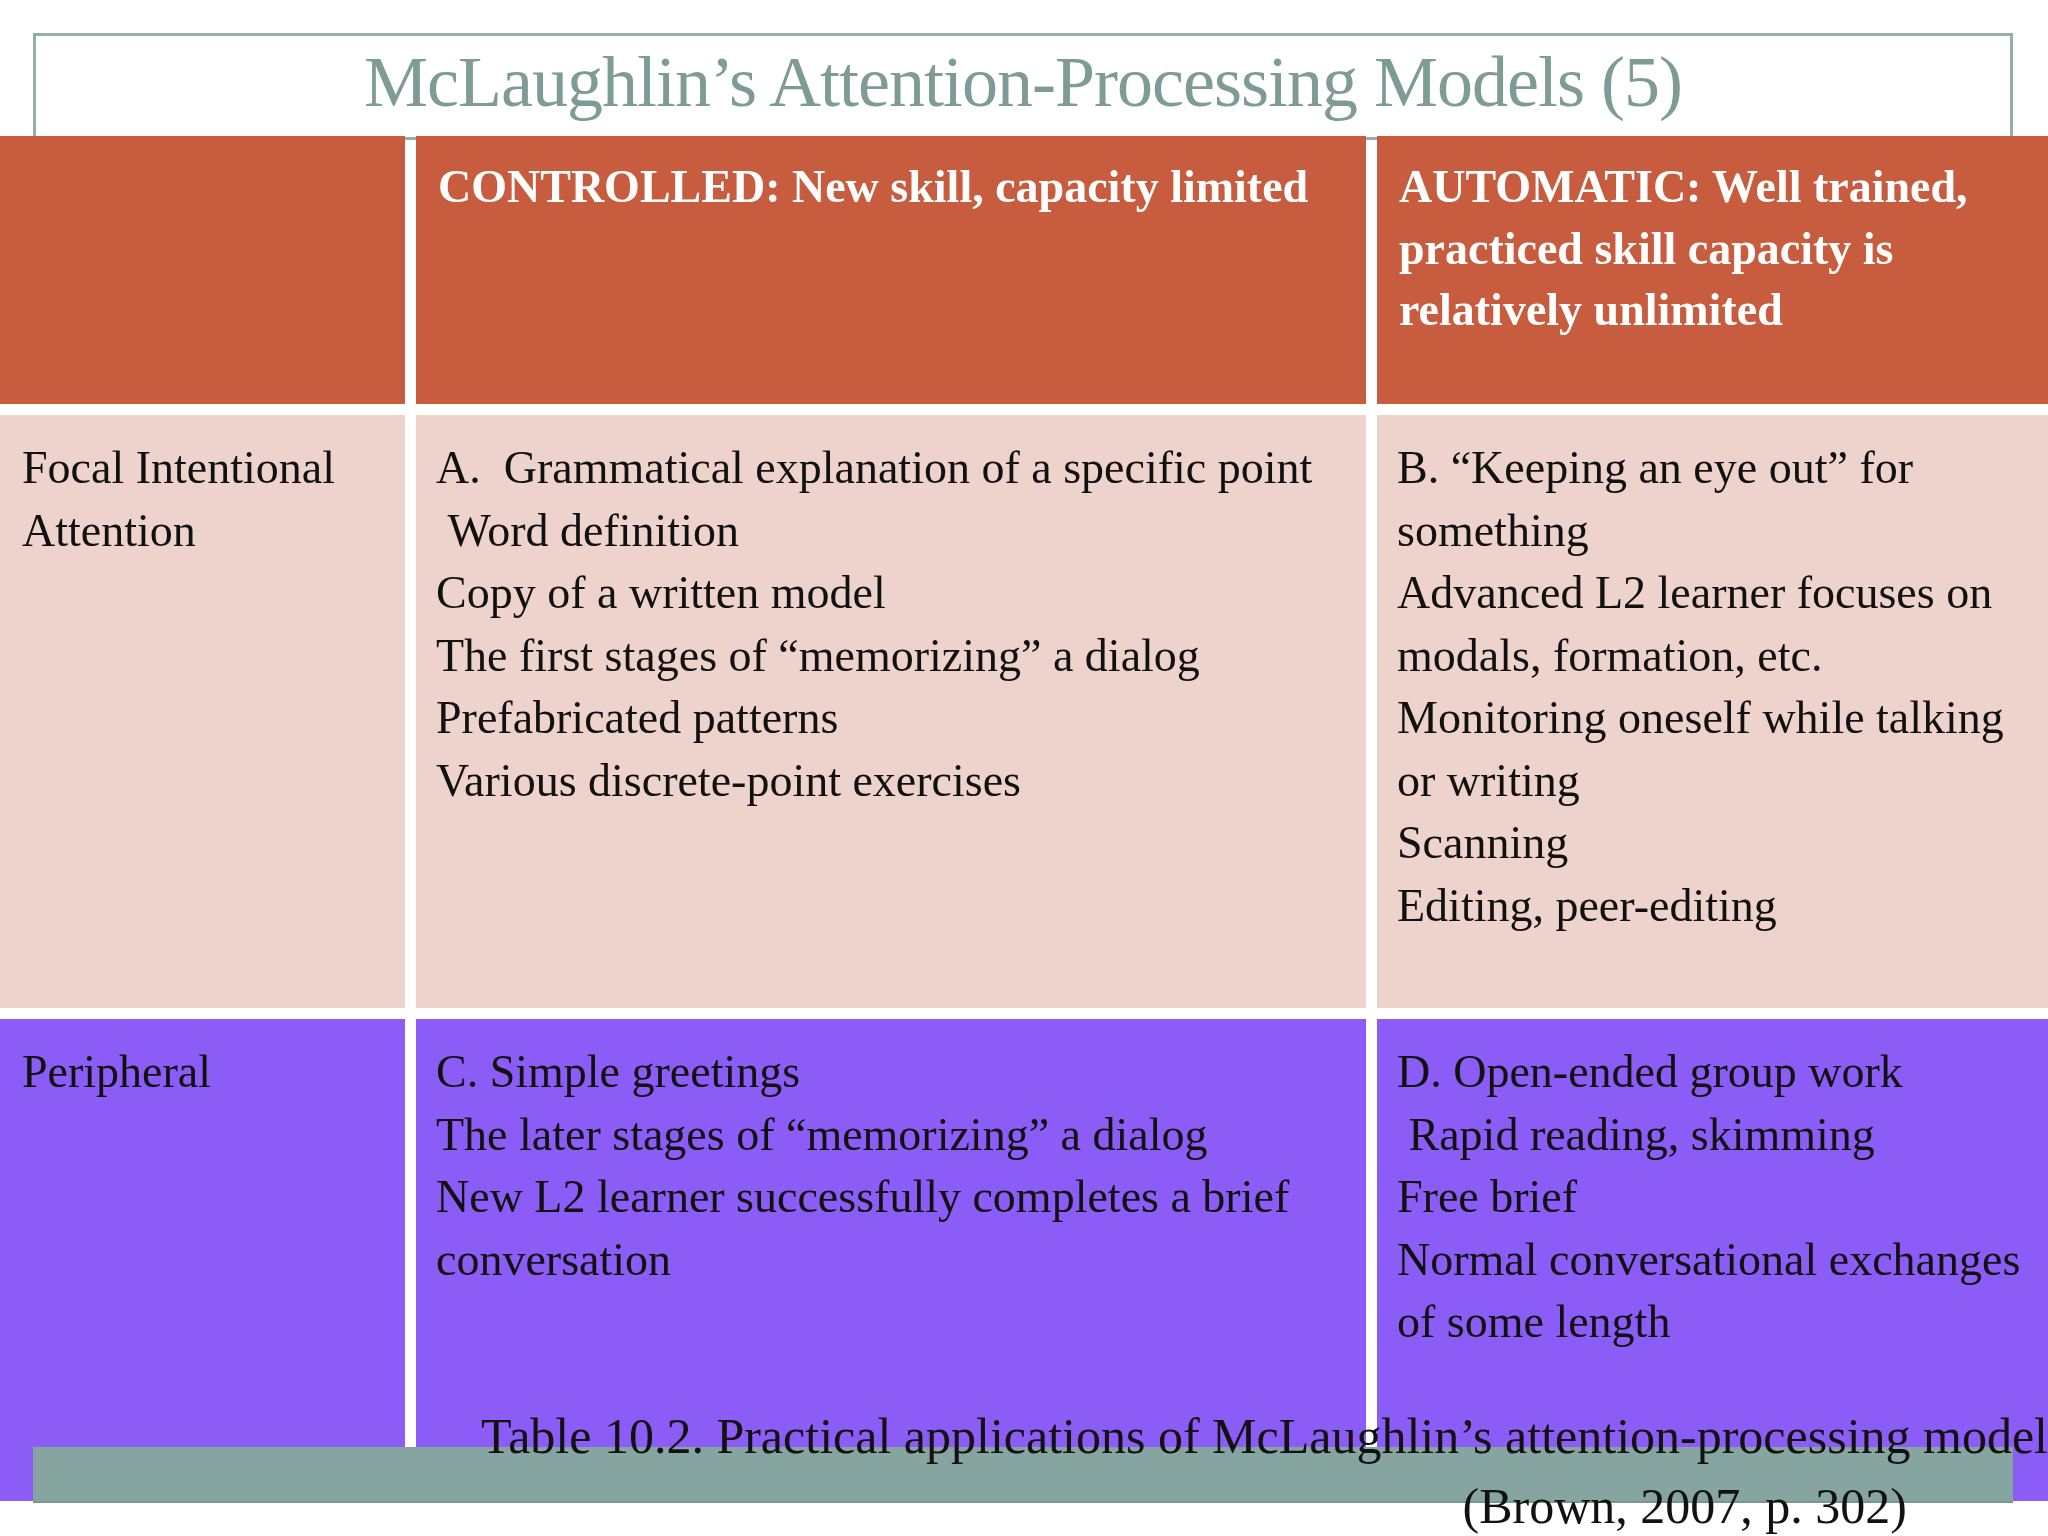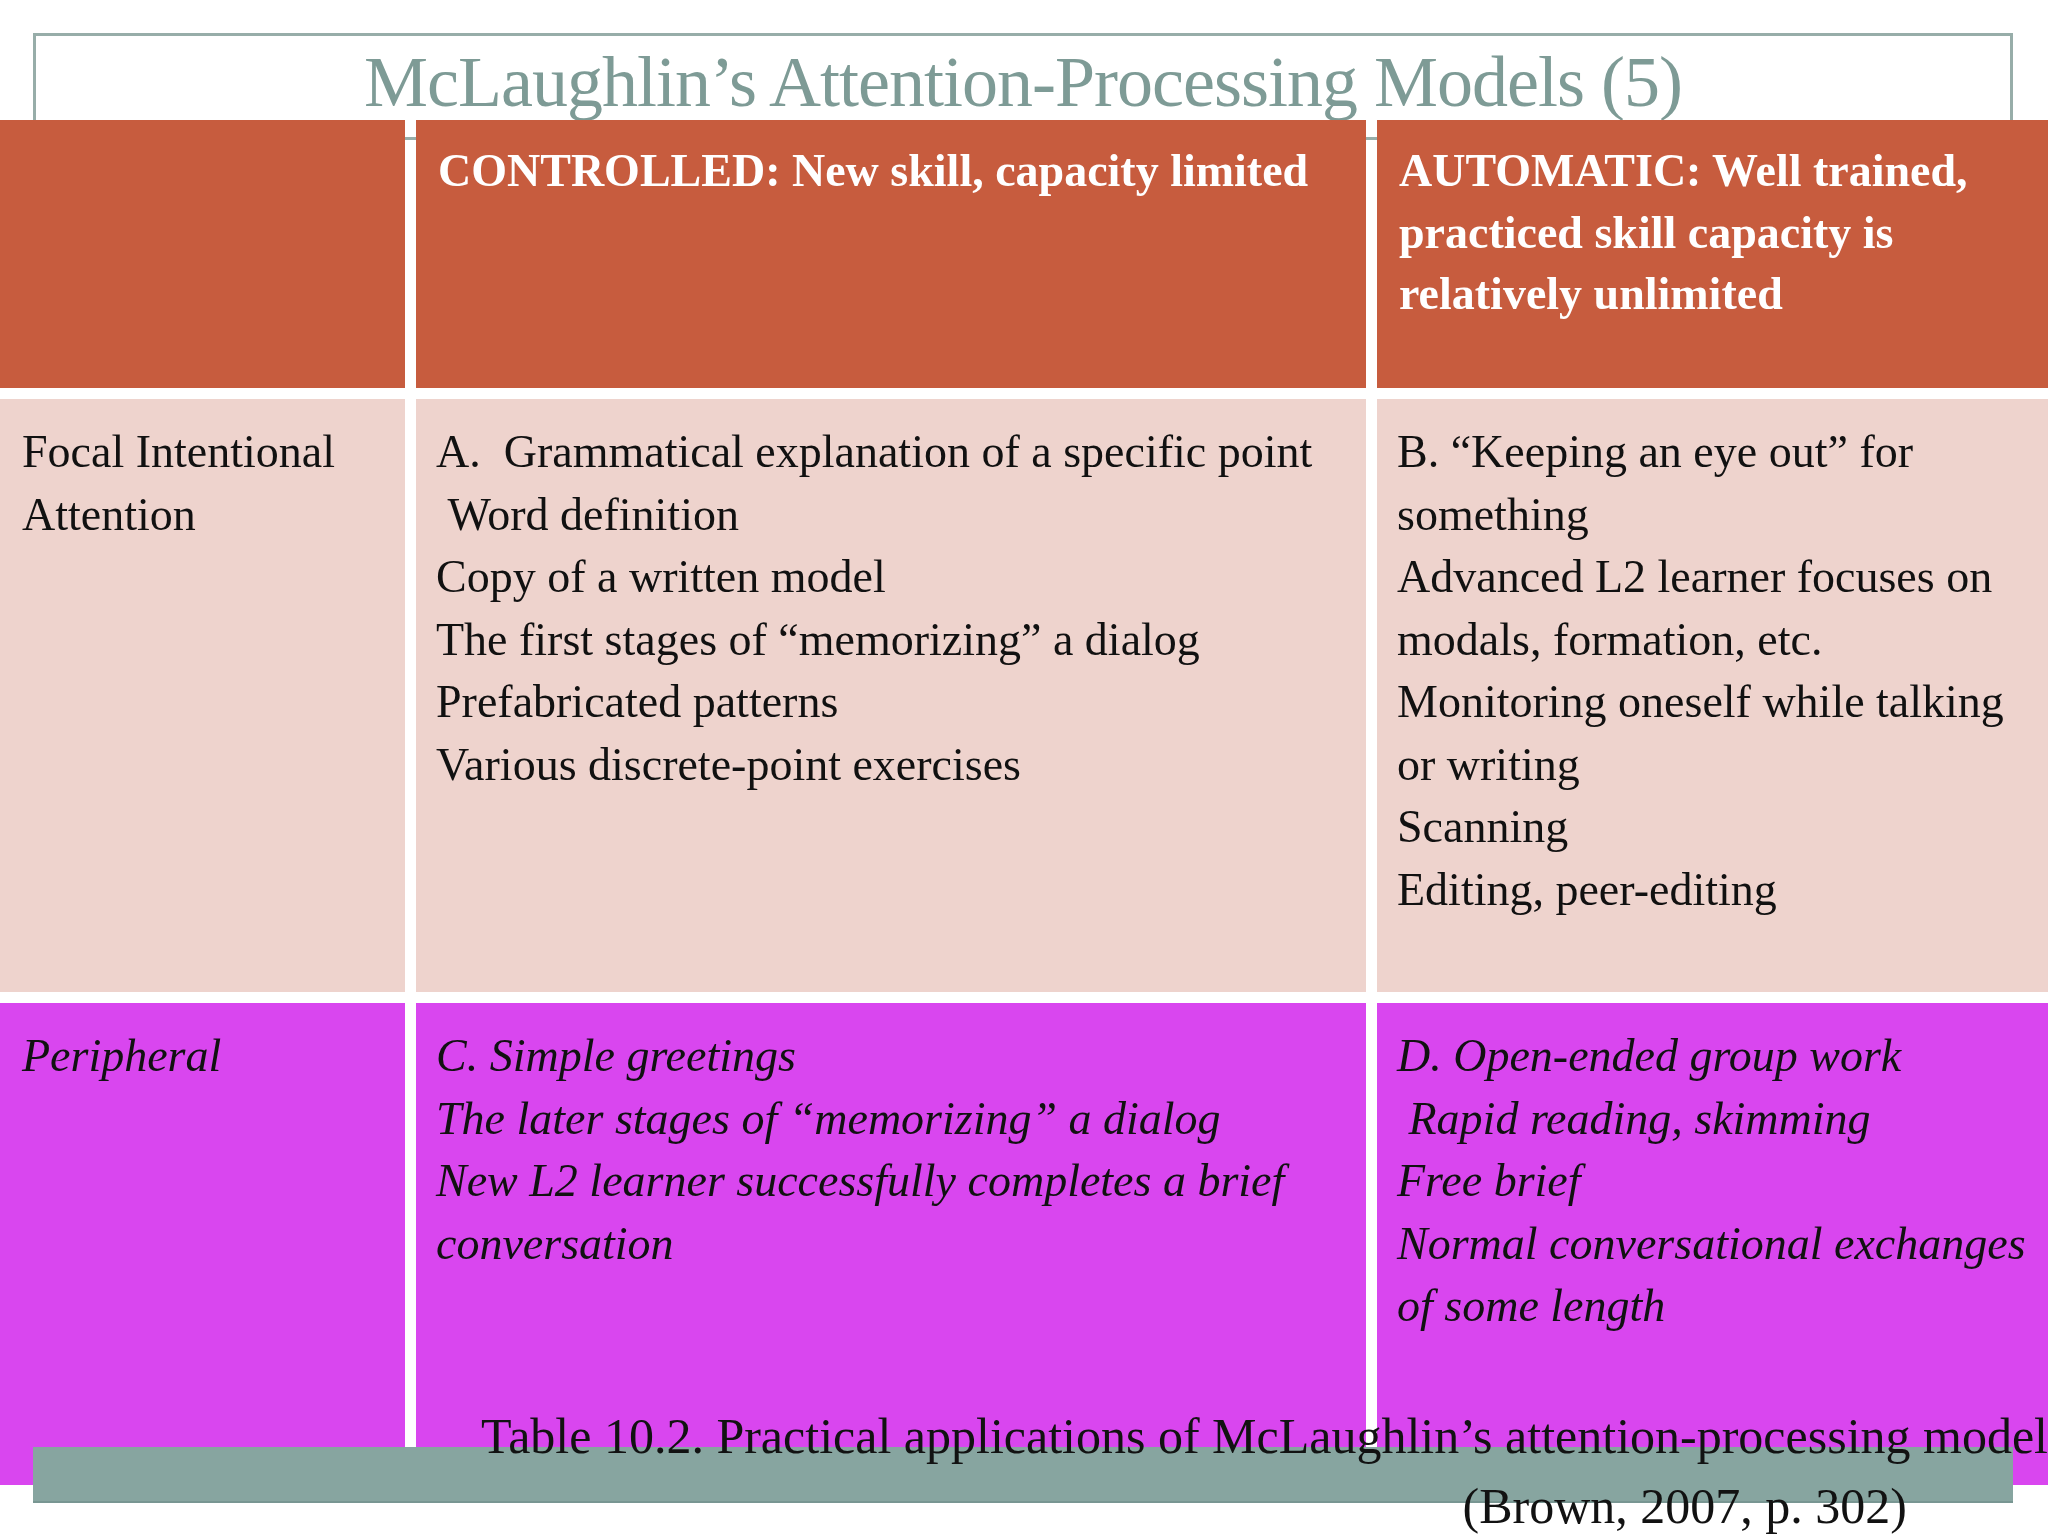--- a/index.html
+++ b/index.html
@@ -26,38 +26,38 @@
     color: #7e9b96;
     letter-spacing: -1px;
     white-space: nowrap;
     line-height: 1;
     padding-top: 10px;
   }
 
   
   .cmp-table {
     position: absolute;
-    left: 0; top: 120px;
+    left: 0; top: 136px;
     width: 2048px;
     display: grid;
     grid-template-columns: 405px 950px 671px;
     grid-template-rows: 268px 593px 482px;
     gap: 11px;
   }
   .cell { box-sizing: border-box; }
   .hdr {
     background: #c75c3e;
     color: #ffffff;
     font-weight: bold;
     font-size: 46px;
     line-height: 1.34;
     padding: 20px 20px 0 22px;
   }
   .r1 { background: #eed3cd; }
-  .r2 { background: #d946ef; font-style: italic; }
+  .r2 { background: #8b5cf6; }
   .body-cell {
     color: #111111;
     font-size: 46px;
     line-height: 1.36;
     padding: 22px 14px 12px 20px;
   }
   .label-cell {
     color: #111111;
     font-size: 46px;
     line-height: 1.36;

